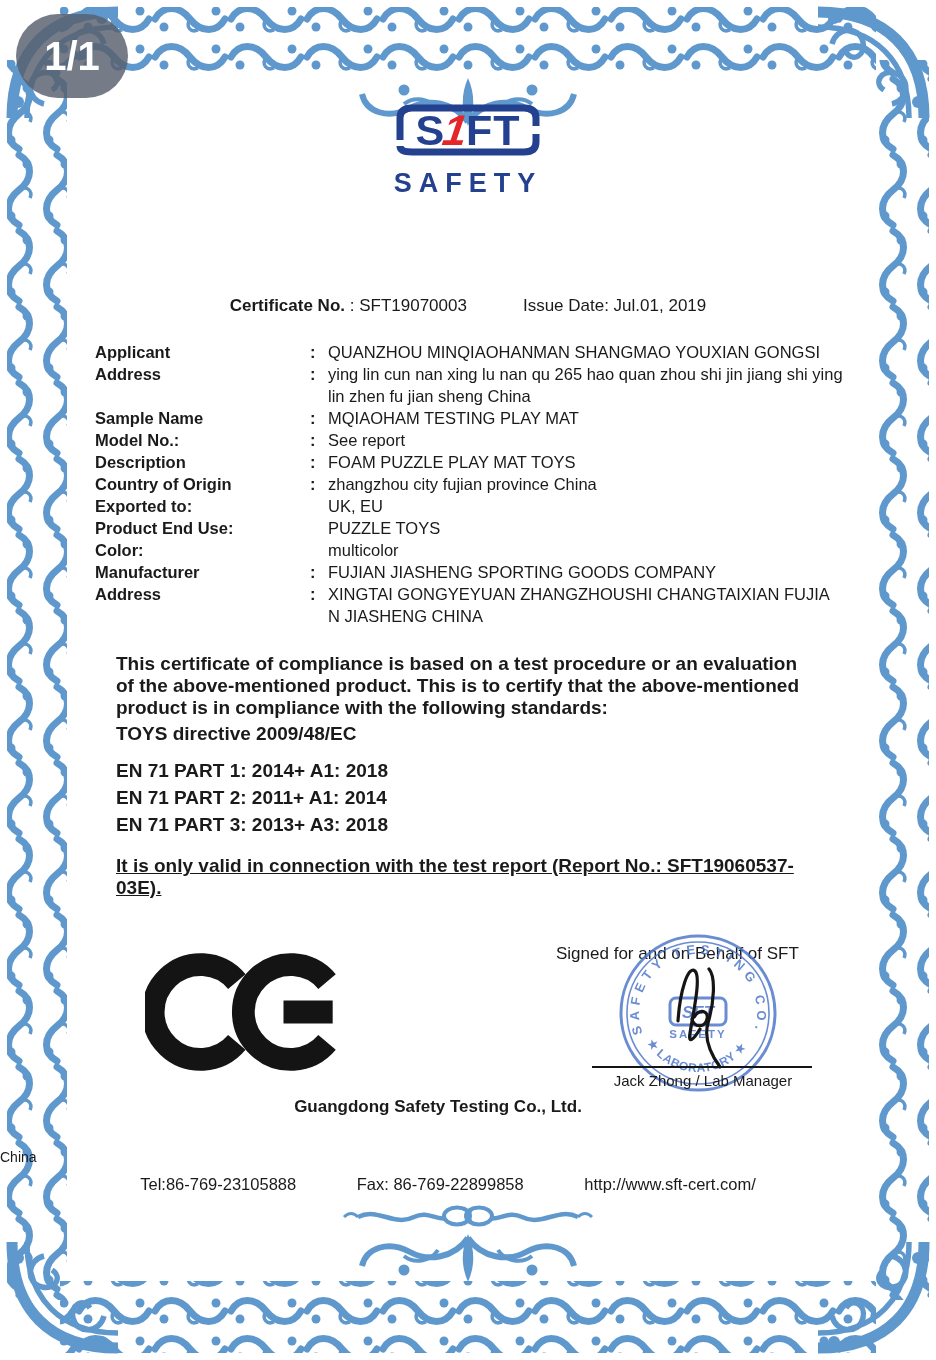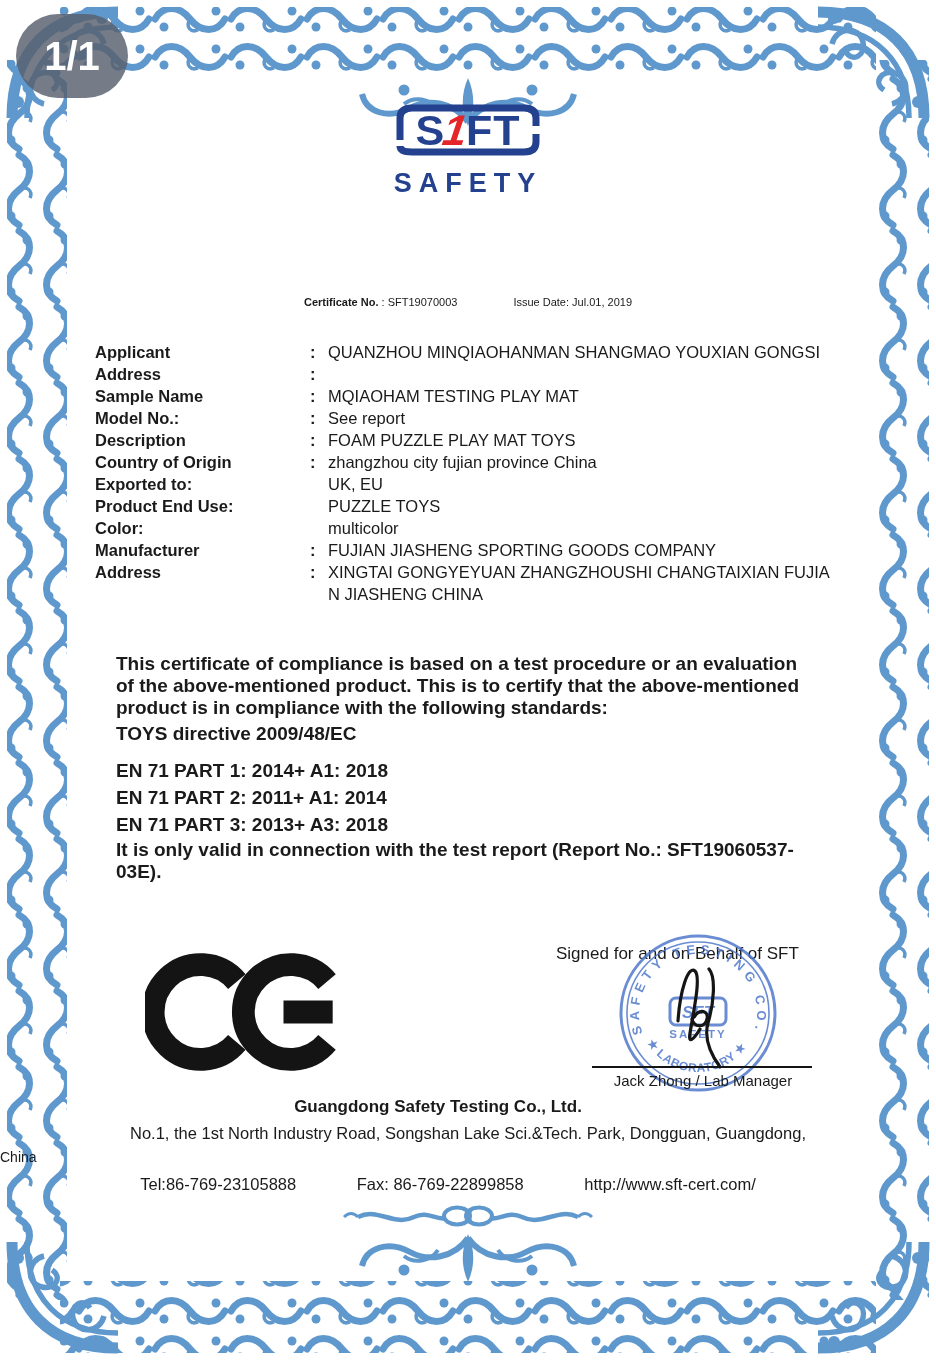--- a/index.html
+++ b/index.html
@@ -24,36 +24,36 @@
     position:absolute;left:0;top:4px;width:152px;text-align:center;
     font-size:43px;font-weight:700;letter-spacing:1px;line-height:52px;
   }
   .lb{color:#23418e;}
   .lr{color:#e4262b;font-style:italic;display:inline-block;transform:skewX(-8deg);margin:0 -2px;}
   .logo-safety{margin-top:4px;color:#23418e;font-size:27px;font-weight:700;letter-spacing:7px;}
 
   .title{position:absolute;left:0;top:226px;width:936px;text-align:center;
     font-size:43px;font-weight:700;letter-spacing:0px;}
 
-  .certline{position:absolute;left:0;top:296px;width:936px;text-align:center;font-size:11px;}
+  .certline{position:absolute;left:0;top:296px;width:936px;text-align:center;font-size:17px;}
   .certline b{font-weight:700;}
   .certline .gap{display:inline-block;width:56px;}
 
   .fields{position:absolute;left:95px;top:341px;width:750px;font-size:16.5px;line-height:22px;}
   .frow{display:flex;align-items:flex-start;}
   .flabel{width:215px;font-weight:700;flex:0 0 215px;}
   .fcolon{width:18px;flex:0 0 18px;font-weight:700;}
   .fvalue{width:517px;flex:1;}
 
   .statement{position:absolute;left:116px;top:653px;width:700px;
     font-size:19px;font-weight:700;line-height:22px;}
   .directive{margin-top:4px;}
   .std{margin-top:15px;line-height:22px;}
   .std2{margin-top:5px;line-height:22px;}
-  .validity{margin-top:3px;line-height:22px;}
+  .validity{margin-top:19px;line-height:22px;text-decoration:underline;}
 
   .ce{position:absolute;left:145px;top:948px;}
   .signedfor{position:absolute;left:556px;top:944px;font-size:17px;z-index:3;}
   .stamp{position:absolute;left:608px;top:925px;z-index:4;}
   .sigline{position:absolute;left:592px;top:1066px;width:220px;border-top:2px solid #141414;z-index:5;}
   .signame{position:absolute;left:578px;top:1072px;width:250px;text-align:center;font-size:15px;z-index:5;}
 
   .footer-co{position:absolute;left:0;top:1097px;width:876px;text-align:center;
     font-size:17px;font-weight:700;}
   .footer-a1{position:absolute;left:0;top:1124px;width:936px;text-align:center;font-size:16.5px;}
@@ -133,20 +133,21 @@
 
     <div class="fields">
       <div class="frow">
         <div class="flabel">Applicant</div>
         <div class="fcolon">:</div>
         <div class="fvalue">QUANZHOU MINQIAOHANMAN SHANGMAO YOUXIAN GONGSI</div>
       </div>
       <div class="frow">
         <div class="flabel">Address</div>
         <div class="fcolon">:</div>
+        <div class="fvalue">ying lin cun nan xing lu nan qu 265 hao quan zhou shi jin jiang shi ying lin zhen fu jian sheng China</div>
       </div>
       <div class="frow">
         <div class="flabel">Sample Name</div>
         <div class="fcolon">:</div>
         <div class="fvalue">MQIAOHAM TESTING PLAY MAT</div>
       </div>
       <div class="frow">
         <div class="flabel">Model No.:</div>
         <div class="fcolon">:</div>
         <div class="fvalue">See report</div>
@@ -225,21 +226,20 @@
         <path d="M70,96 C72,66 80,40 87,46 C93,52 86,84 82,108 C80,120 86,114 92,104"></path>
         <path d="M101,44 C108,52 106,78 100,98 C96,112 102,128 112,142"></path>
         <path d="M86,92 c6,-9 15,-6 13,2 c-2,9 -13,9 -15,0"></path>
       </g>
     </svg>
 
     <div class="sigline"></div>
     <div class="signame">Jack Zhong / Lab Manager</div>
 
     <div class="footer-co">Guangdong Safety Testing Co., Ltd.</div>
-    <div class="footer-a1">No.1, the 1st North Industry Road, Songshan Lake Sci.&amp;Tech. Park, Dongguan, Guangdong,</div>
     <div class="footer-a2">China</div>
     <div class="footer-tel">
       <span>Tel:86-769-23105888</span>
       <span>Fax: 86-769-22899858</span>
       <span>http://www.sft-cert.com/</span>
     </div>
 
     <svg class="divider" width="260" height="30" viewBox="0 0 260 30">
       <g fill="none" stroke="#5f98cd">
         <path d="M6,16 q7,-7 14,0" stroke-width="3"></path>

